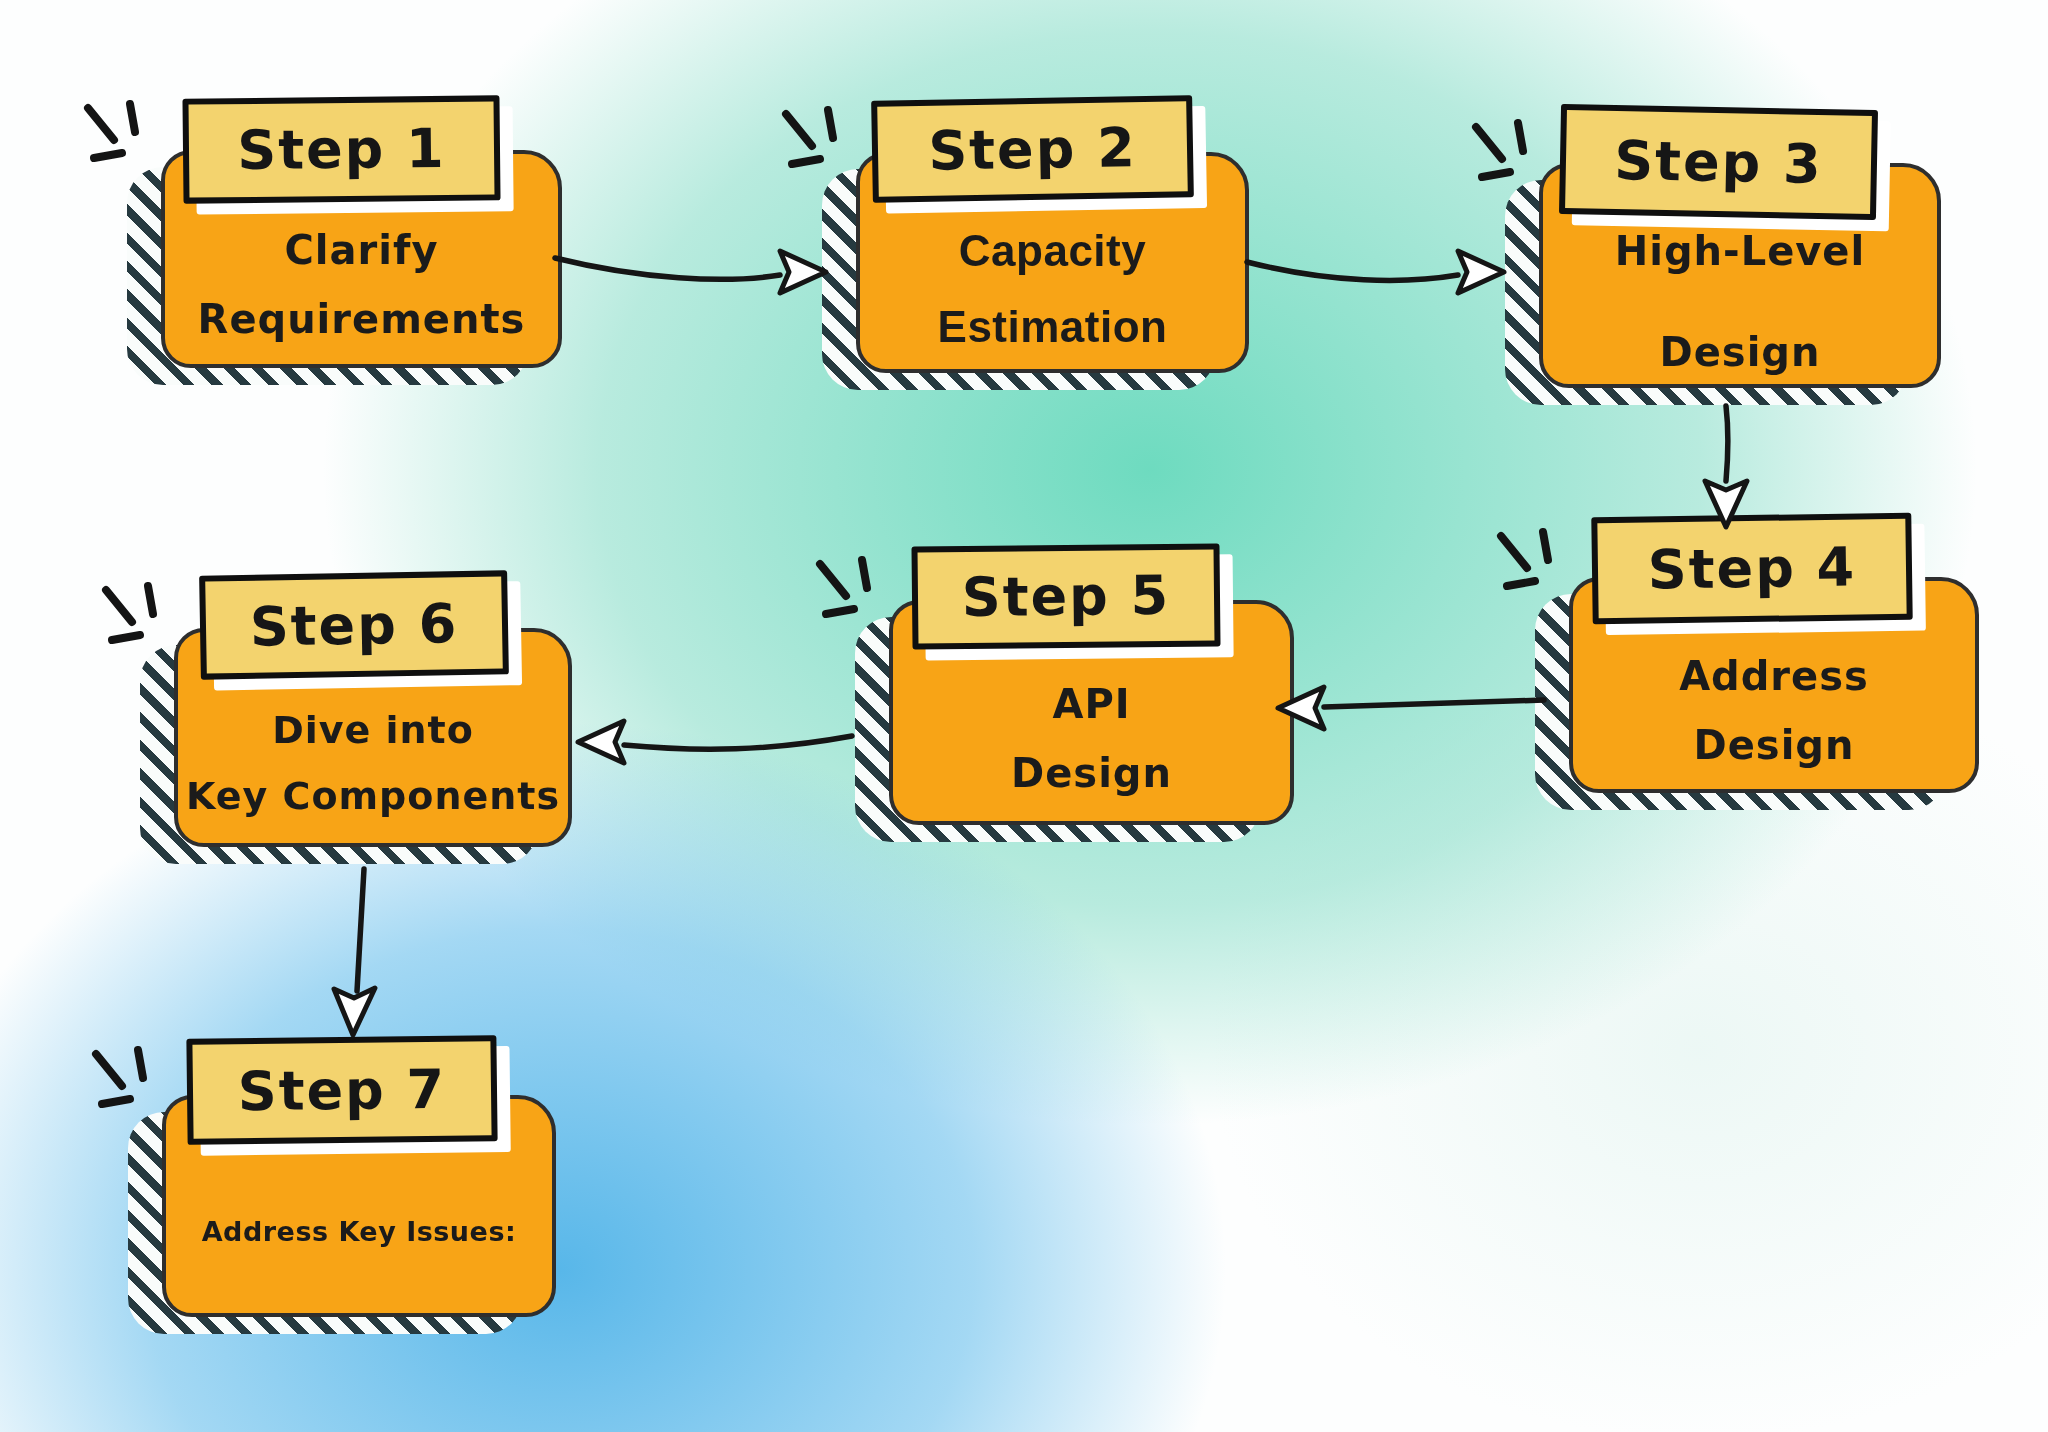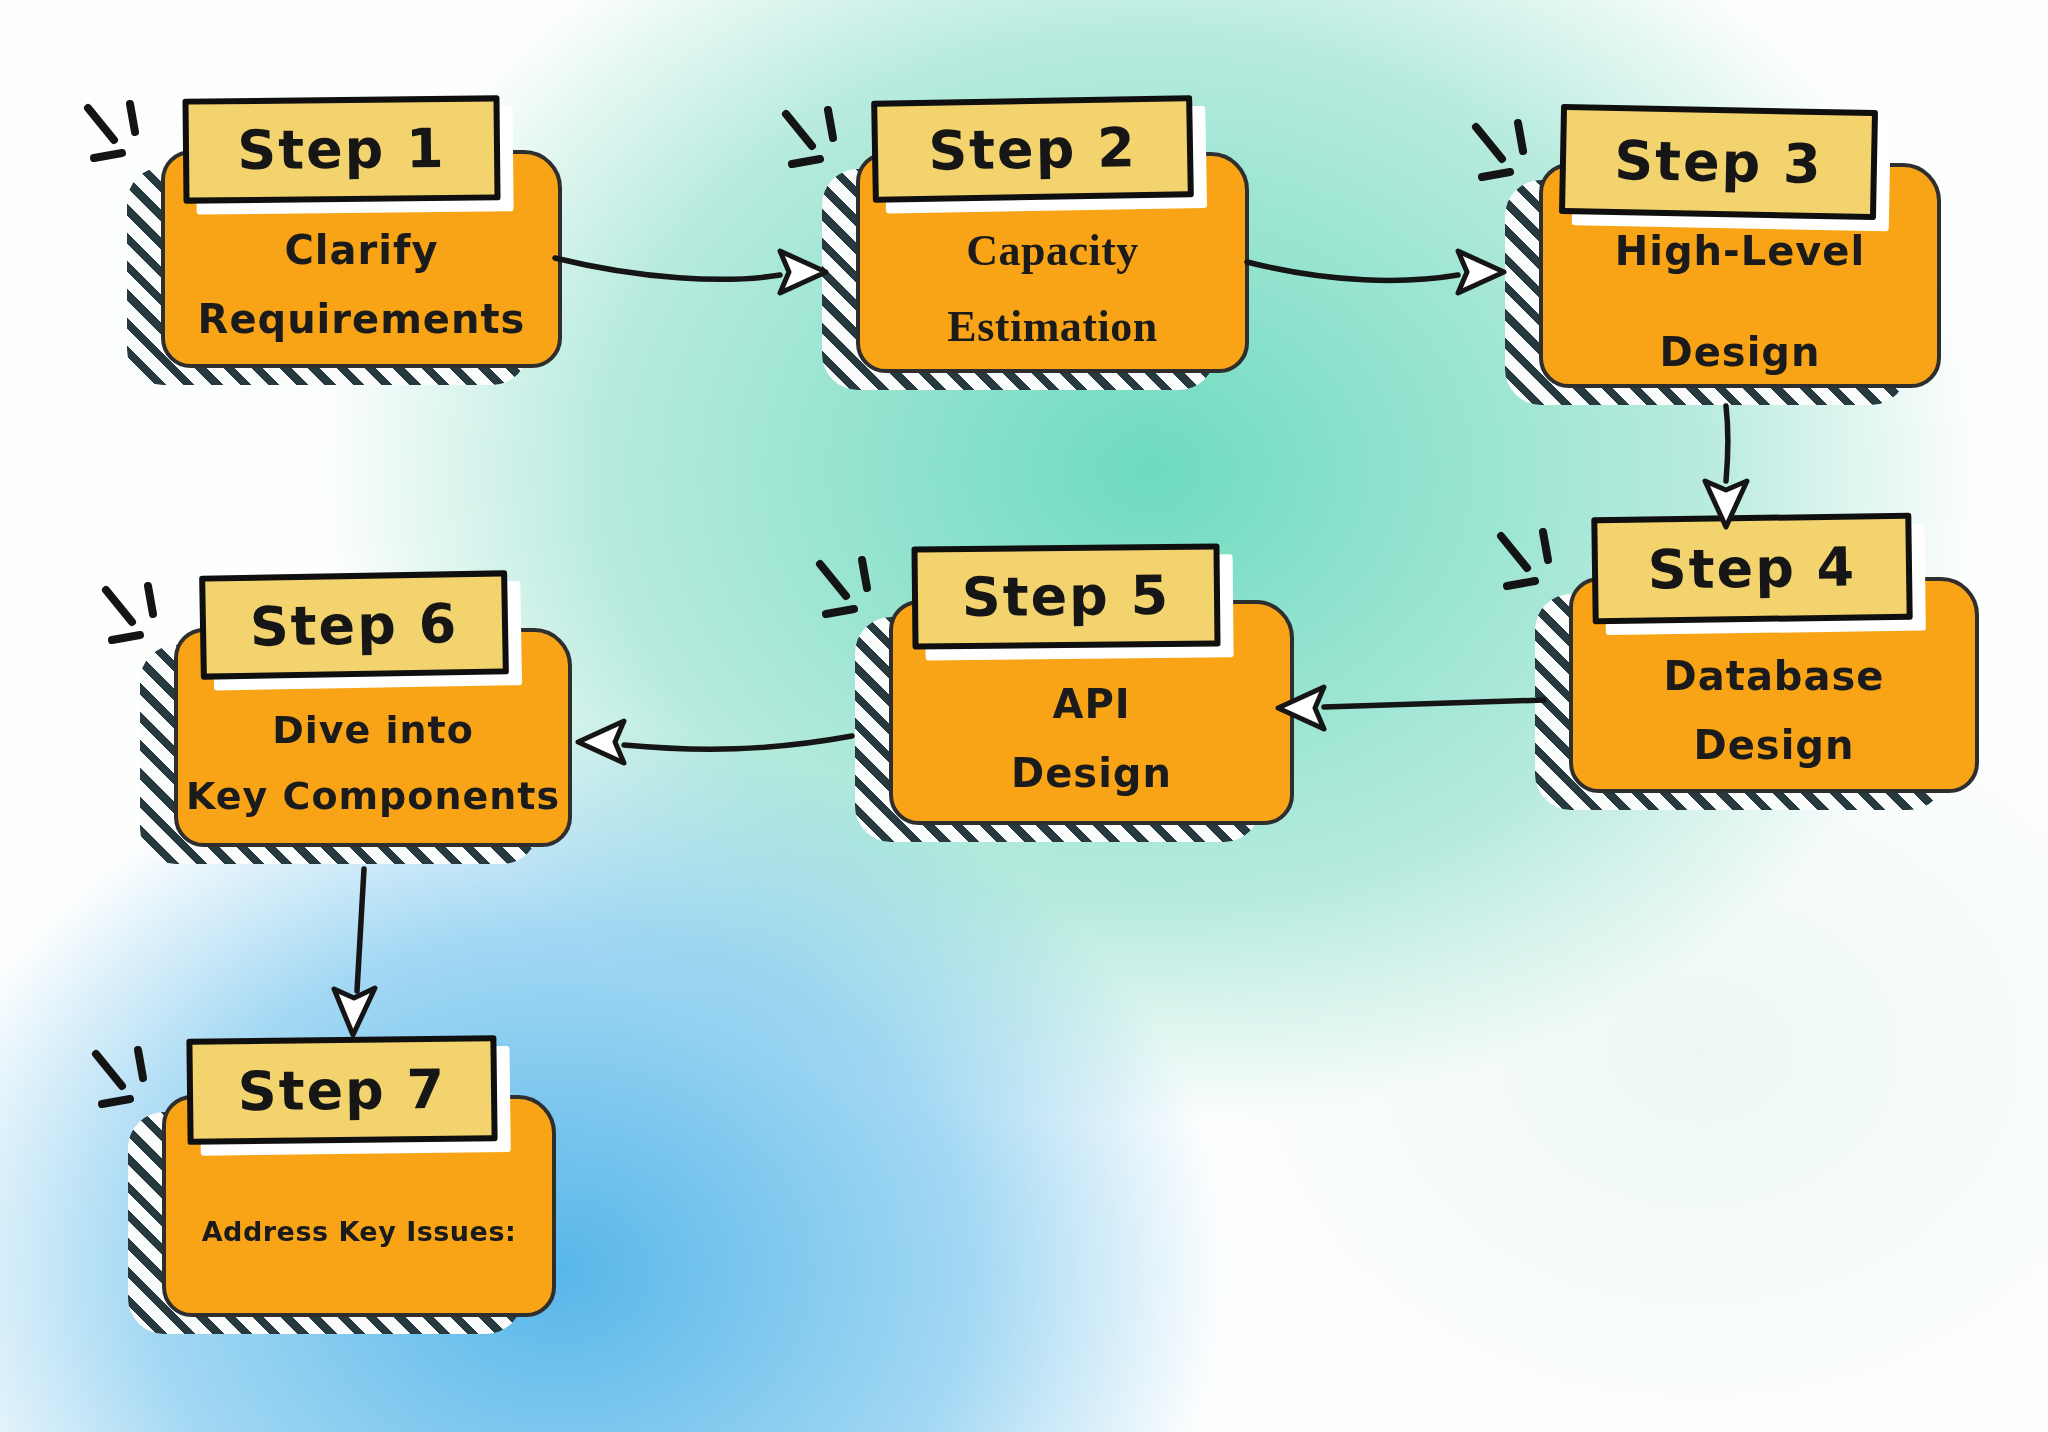--- a/index.html
+++ b/index.html
@@ -42,21 +42,21 @@
     color:var(--text);
     text-align:center;
   }
   .card .line{
     font-weight:bold;
     line-height:1.72;
     letter-spacing:1px;
     white-space:nowrap;
   }
   .card.serif .line{
-    font-family:Liberation Serif, serif;
+    font-family:Liberation Sans, sans-serif;
     letter-spacing:0.5px;
   }
   .tag{
     position:absolute;z-index:2;
     background:var(--label-fill);
     border:6px solid #0F0F0F;
     box-shadow:13px 11px 0 0 var(--white);
     box-sizing:border-box;
     display:flex;align-items:center;justify-content:center;
     font-weight:800;
@@ -100,21 +100,21 @@
     <div class="card" style="font-size:40px;gap:32px;">
       <div class="line">High-Level</div>
       <div class="line">Design</div>
     </div>
     <div class="tag" style="left:30px;top:-56px;width:317px;height:110px;transform:rotate(1.1deg);">Step 3</div>
   </div>
 
   <div class="step" style="left:1560px;top:577px;width:410px;height:216px;">
     <div class="hatch"></div>
     <div class="card" style="font-size:40px;">
-      <div class="line">Database</div>
+      <div class="line">Address</div>
       <div class="line">Design</div>
     </div>
     <div class="tag" style="left:32px;top:-62px;width:320px;height:107px;transform:rotate(-0.8deg);">Step 4</div>
   </div>
 
   <div class="step" style="left:880px;top:600px;width:405px;height:225px;">
     <div class="hatch"></div>
     <div class="card" style="font-size:40px;">
       <div class="line">API</div>
       <div class="line">Design</div>

